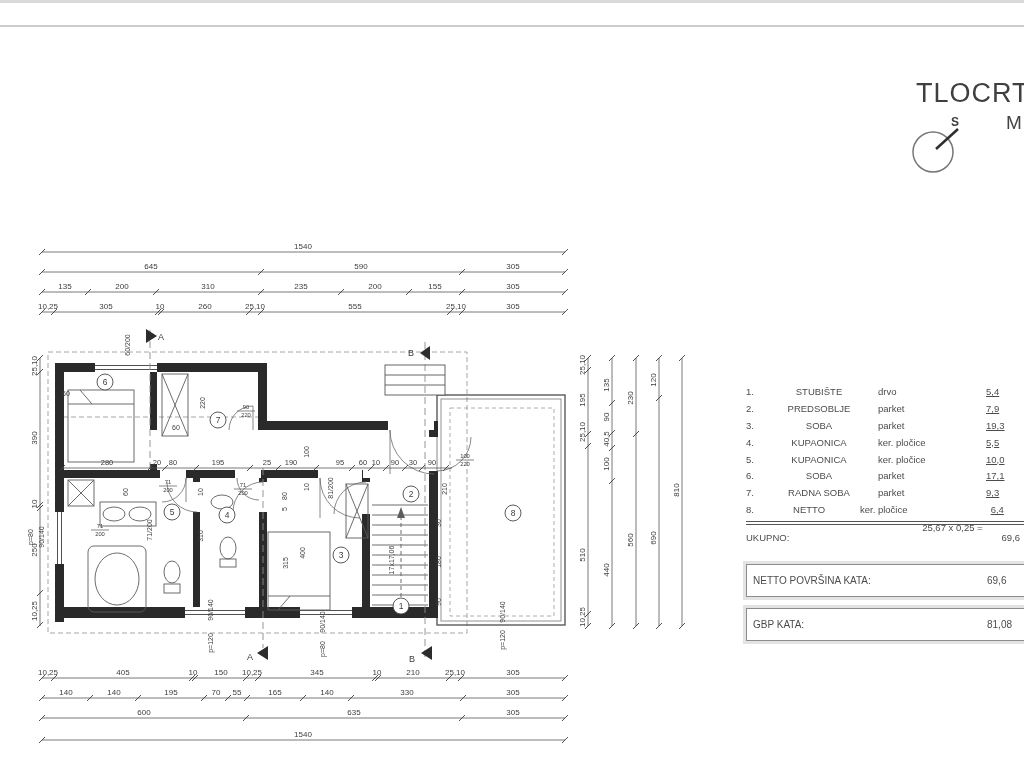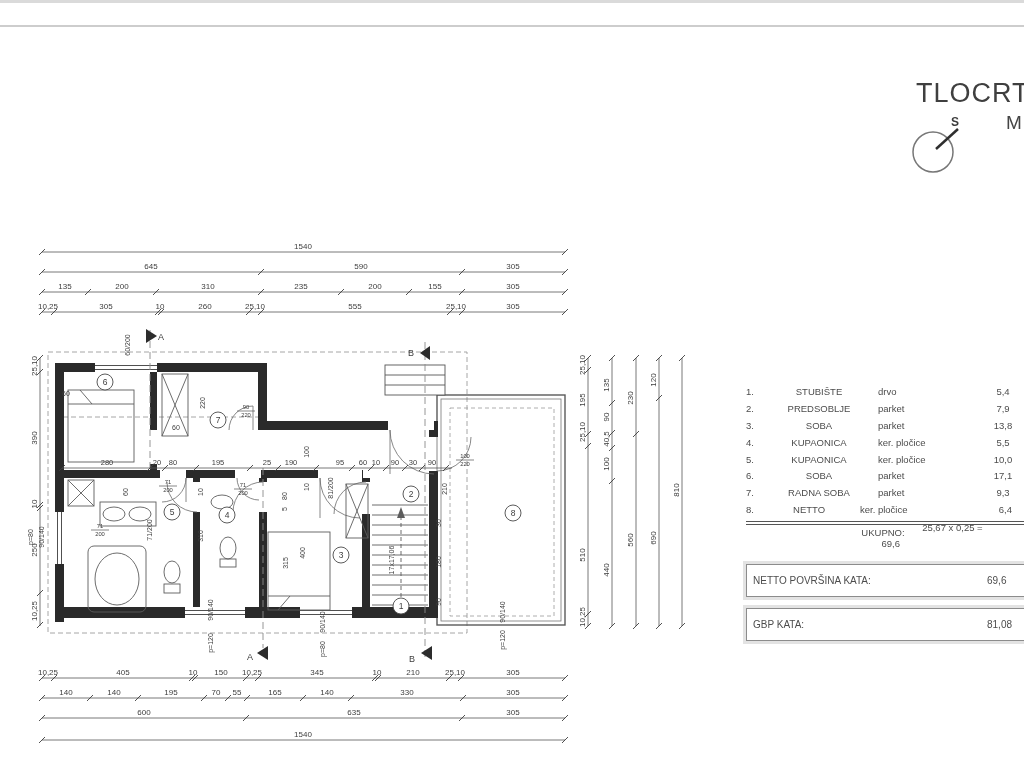--- a/index.html
+++ b/index.html
@@ -9,23 +9,23 @@
   
   .title{position:absolute;left:916px;top:78px;font-size:27px;color:#3f3f3f;letter-spacing:1px;white-space:nowrap;}
   .scale{position:absolute;left:1006px;top:112px;font-size:19px;color:#454545;}
   
   #legend{position:absolute;left:746px;top:383px;width:274px;color:#4c4c4c;font-size:9.5px;}
   .lrow{display:flex;align-items:center;height:16.9px;white-space:nowrap;}
   .lnum{width:14px;}
   .lname{width:118px;text-align:center;}
   .lmat{width:72px;}
   .lcalc{flex:1;text-align:left;padding-right:8px;margin-top:35px;}
-  .lval{width:34px;text-align:center;}
+  .lval{width:34px;text-align:left;text-decoration:underline;}
   .ldivider{width:300px;border-top:1px solid #555;border-bottom:1px solid #555;height:2px;margin:3px 0 2px 0;}
-  .ltotal{display:flex;height:20px;align-items:center;flex-direction:column;}
+  .ltotal{display:flex;height:20px;align-items:center;}
   .ltotal .lab{flex:1;}
   .ltotal .val{width:34px;text-align:right;}
   .sumbox{position:absolute;left:746px;width:300px;height:31px;border:1px solid #8c8c8c;
     box-shadow:0 0 0 3px #e3e3e3;display:flex;align-items:center;color:#4c4c4c;font-size:10px;}
   .sumbox .lab{flex:1;padding-left:6px;}
   .sumbox .val{width:60px;text-align:left;}
   #netto-box{top:564px;}
   #gbp-box{top:608px;}
 </style>
 </head>
@@ -457,21 +457,21 @@
           <span class="lname">PREDSOBLJE</span>
           <span class="lmat">parket</span>
           <span class="lcalc"></span>
           <span class="lval">7,9</span>
         </div>
         <div class="lrow">
           <span class="lnum">3.</span>
           <span class="lname">SOBA</span>
           <span class="lmat">parket</span>
           <span class="lcalc"></span>
-          <span class="lval">13,8</span>
+          <span class="lval">19,3</span>
         </div>
         <div class="lrow">
           <span class="lnum">4.</span>
           <span class="lname">KUPAONICA</span>
           <span class="lmat">ker. pločice</span>
           <span class="lcalc"></span>
           <span class="lval">5,5</span>
         </div>
         <div class="lrow">
           <span class="lnum">5.</span>

